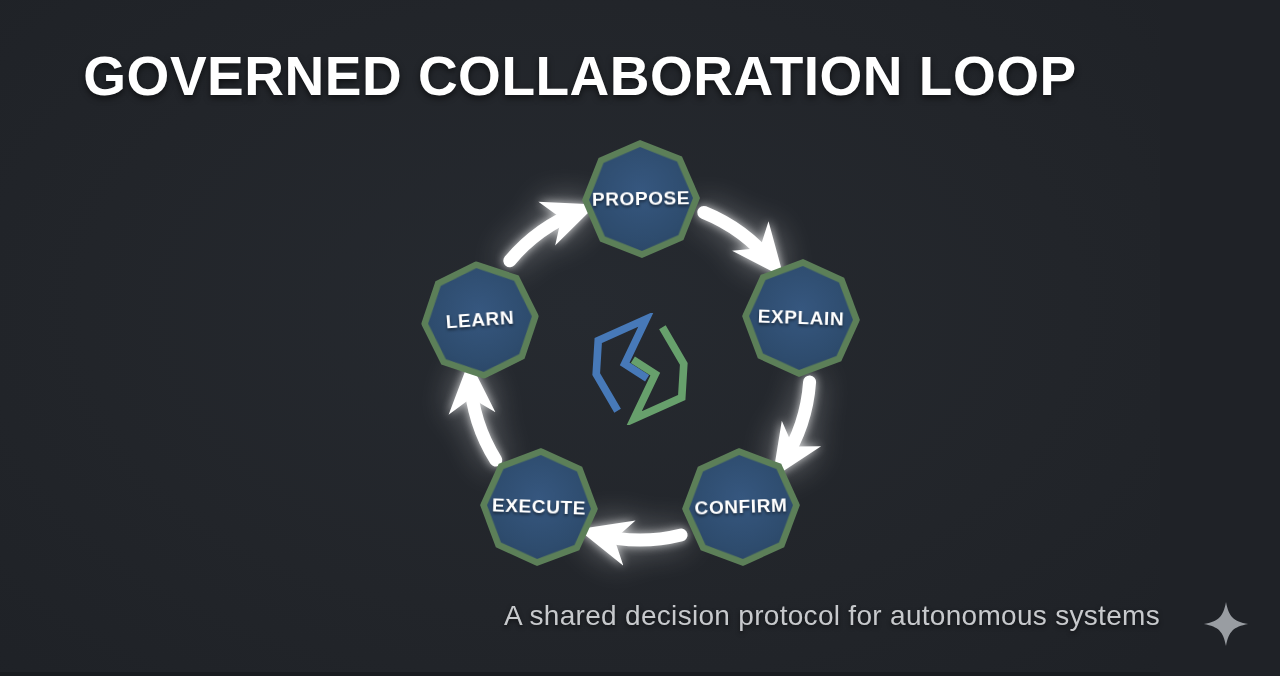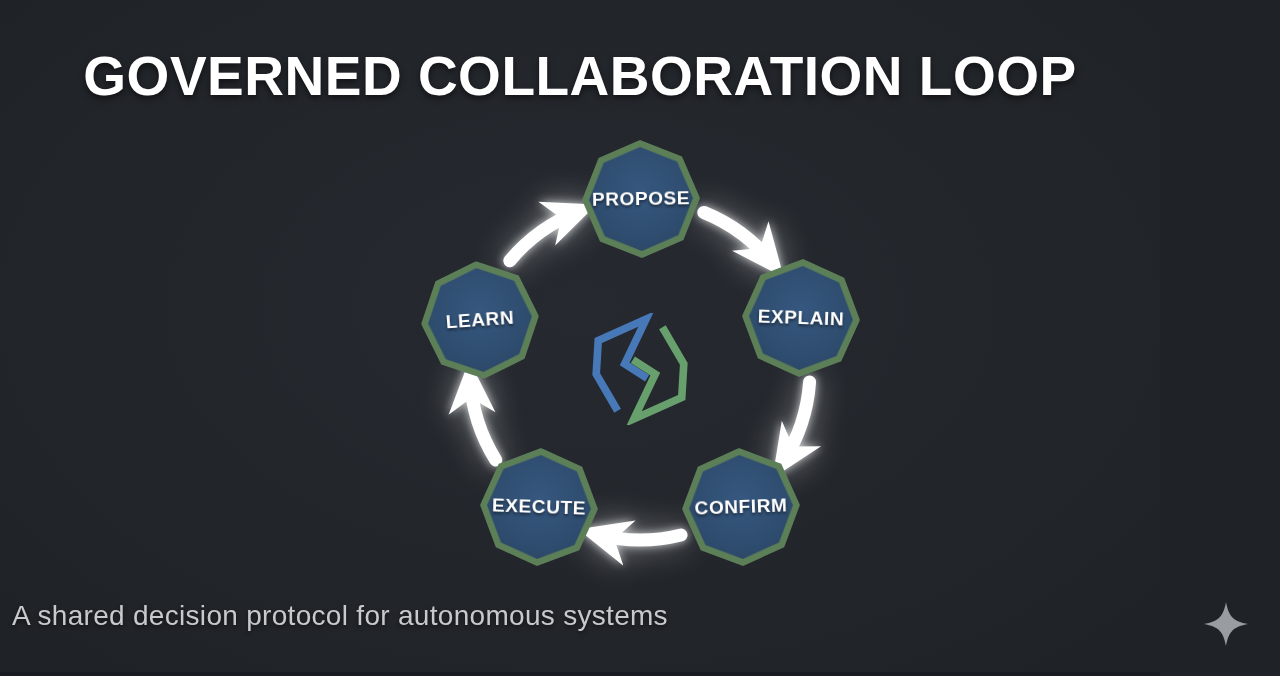--- a/index.html
+++ b/index.html
@@ -19,25 +19,24 @@
   .title{
     position:absolute;top:44px;left:0;width:100%;
     text-align:center;
     color:#ffffff;font-size:55px;font-weight:800;
     letter-spacing:0.5px;
     text-shadow:0 3px 6px rgba(0,0,0,0.55);
     white-space:nowrap;
   }
   .subtitle{
     position:absolute;top:600px;left:0;width:100%;
-    text-align:left;
+    text-align:right;
     color:#c7c9cc;font-size:28px;font-weight:400;
     letter-spacing:0.3px;
     text-shadow:0 2px 4px rgba(0,0,0,0.5);
-    padding-left:12px;
   }
   
   .arrows{
     position:absolute;left:0;top:0;width:1280px;height:676px;
     filter:drop-shadow(0 0 5px rgba(255,255,255,0.75)) drop-shadow(0 0 16px rgba(255,255,255,0.40));
   }
   .arrows path.flow{
     fill:none;stroke:#ffffff;stroke-width:13;stroke-linecap:round;
   }
   

